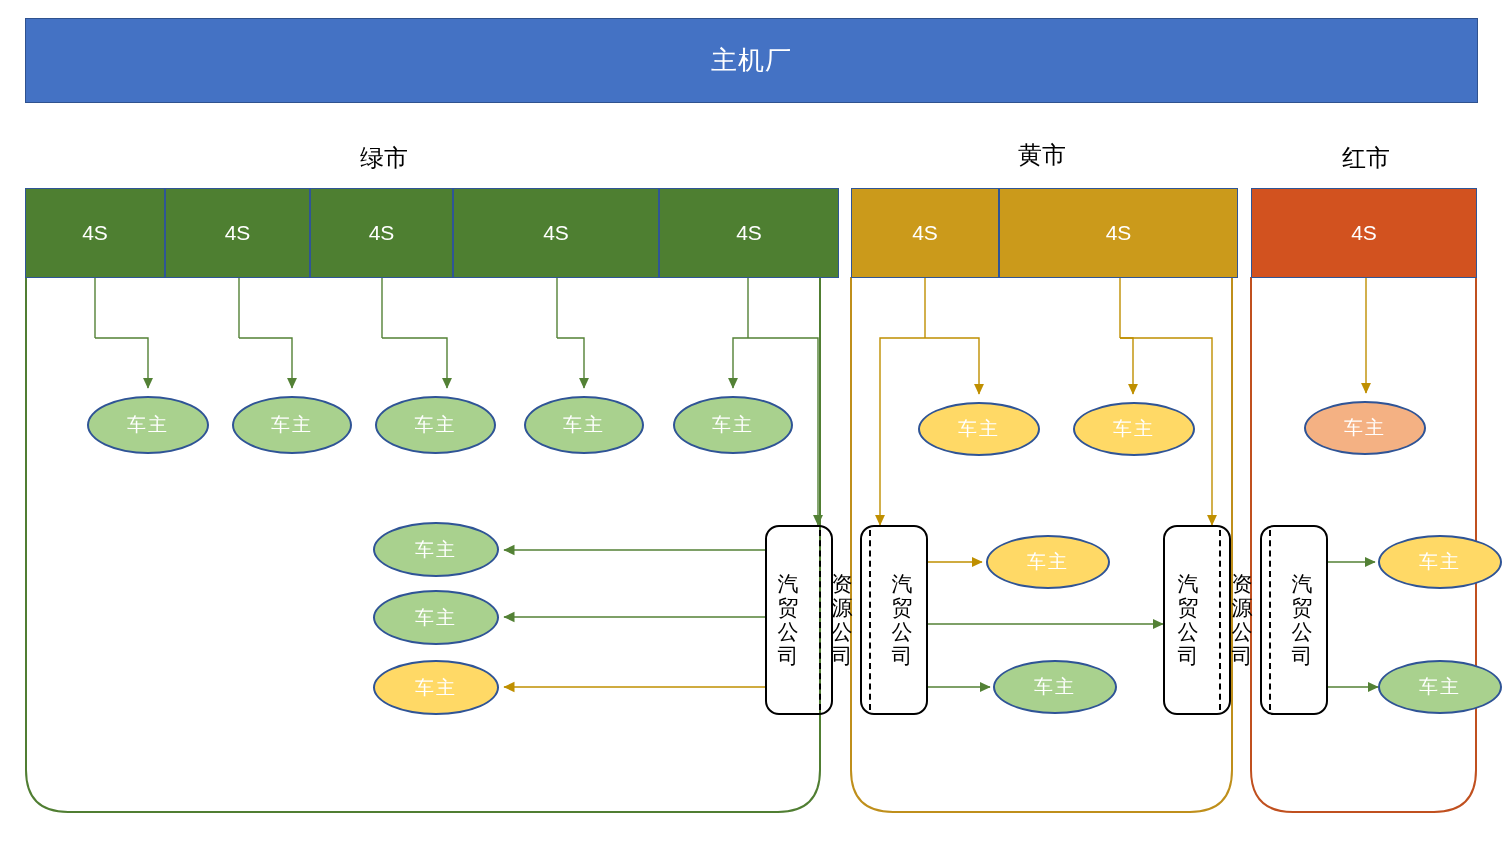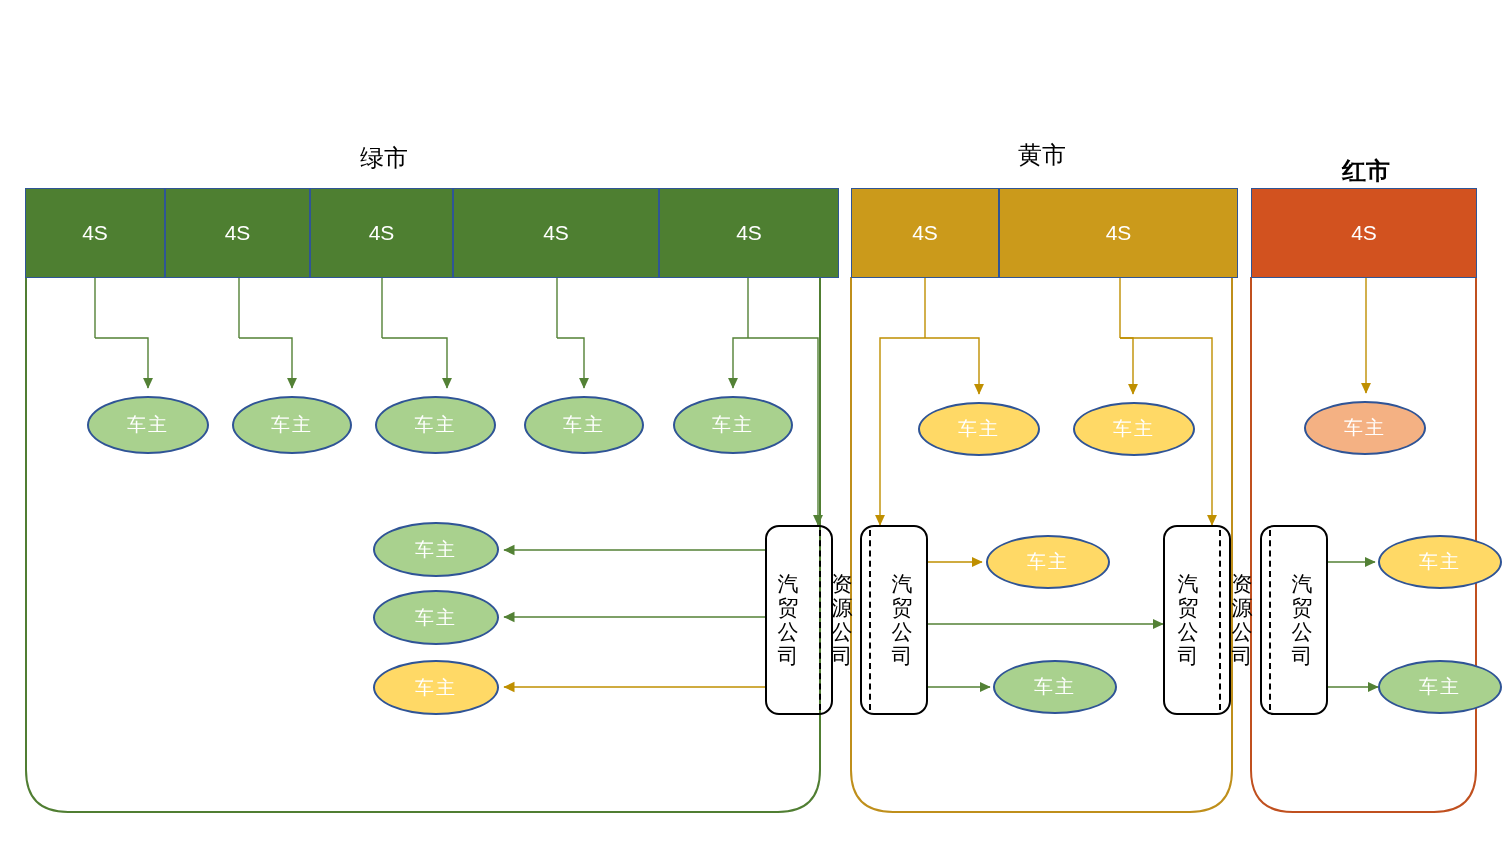--- a/index.html
+++ b/index.html
@@ -158,24 +158,27 @@
 
     <path d="M927,562 L982,562" fill="none" stroke="#bf8f00" stroke-width="1.4" marker-end="url(#ay)"></path>
     <path d="M927,687 L990,687" fill="none" stroke="#538135" stroke-width="1.4" marker-end="url(#ag)"></path>
 
     <path d="M927,624 L1163,624" fill="none" stroke="#538135" stroke-width="1.4" marker-end="url(#ag)"></path>
 
     <path d="M1328,562 L1375,562" fill="none" stroke="#538135" stroke-width="1.4" marker-end="url(#ag)"></path>
     <path d="M1328,687 L1378,687" fill="none" stroke="#538135" stroke-width="1.4" marker-end="url(#ag)"></path>
   </svg>
 
+  <div class="header-bar">
+    <span class="txt">主机厂</span>
+  </div>
 
   <div class="city-title" style="left:316px; top:142px; width:136px;">绿市</div>
   <div class="city-title" style="left:974px; top:139px; width:136px;">黄市</div>
-  <div class="city-title" style="left:1298px; top:155px; width:136px;font-weight:bold;">红市</div>
+  <div class="city-title" style="left:1298px; top:142px; width:136px;">红市</div>
 
   <div class="s4 green" style="left:25px;  top:188px; width:140px; height:90px;">
     <span>4S</span>
   </div>
   <div class="s4 green" style="left:165px; top:188px; width:145px; height:90px;">
     <span>4S</span>
   </div>
   <div class="s4 green" style="left:310px; top:188px; width:143px; height:90px;">
     <span>4S</span>
   </div>

